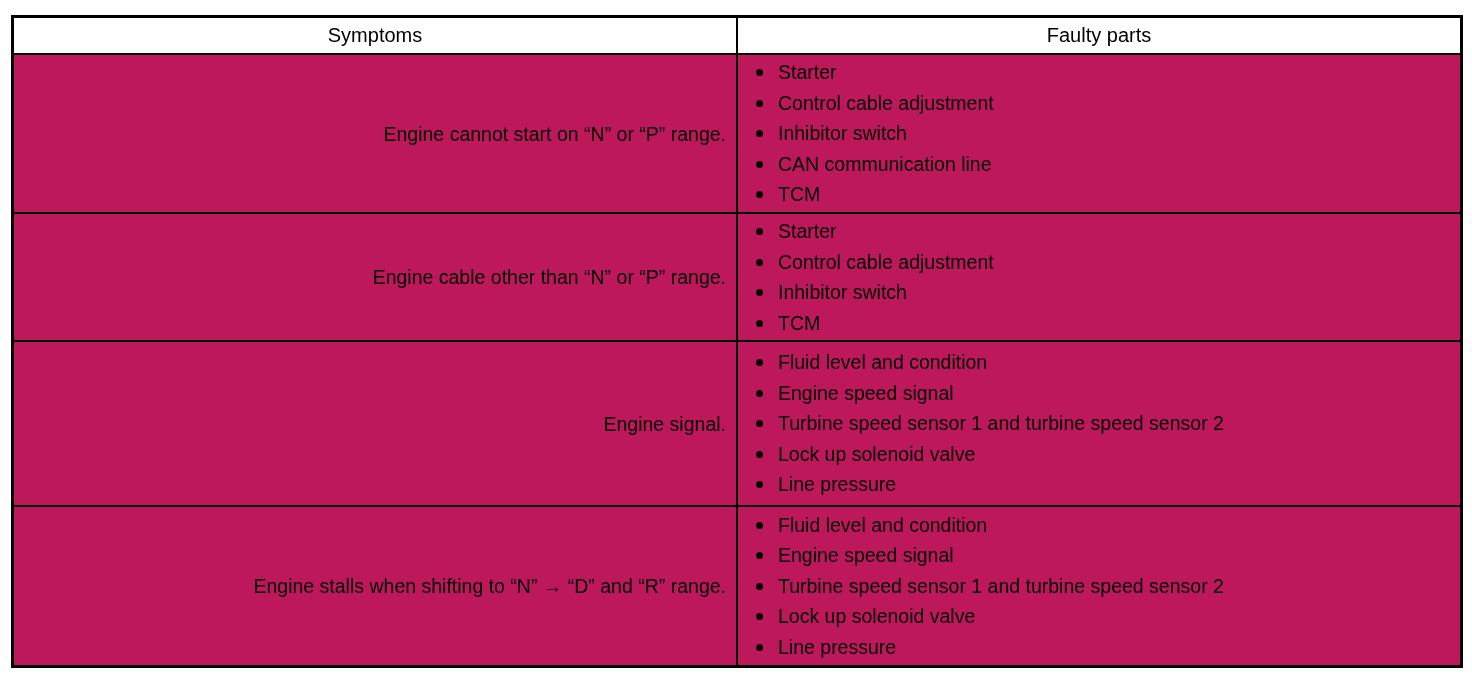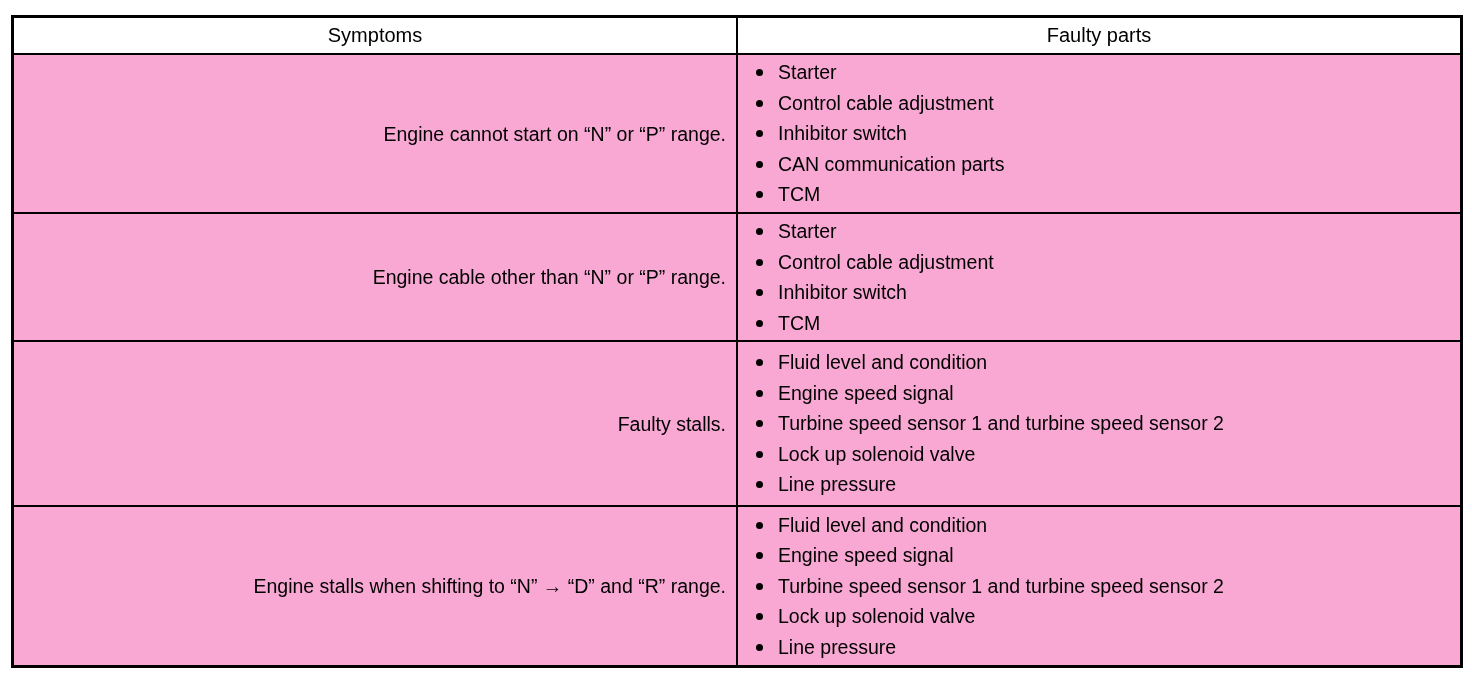--- a/index.html
+++ b/index.html
@@ -18,21 +18,21 @@
     height: 676px;
     background: #ffffff;
   }
   table.diag-table {
     position: absolute;
     left: 11px;
     top: 15px;
     width: 1444px;
     border-collapse: collapse;
     table-layout: fixed;
-    background: #f9a8d4;
+    background: #be185d;
   }
   table.diag-table, table.diag-table th, table.diag-table td {
     border: 2px solid #000000;
   }
   table.diag-table {
     border-width: 3px;
   }
   th.col-header {
     font-weight: normal;
     font-size: 20px;
@@ -95,38 +95,38 @@
       </tr>
     </thead>
     <tbody>
         <tr>
           <td class="symptom-cell">Engine cannot start on “N” or “P” range.</td>
           <td class="parts-cell">
             <ul class="parts-list">
               <li>Starter</li>
               <li>Control cable adjustment</li>
               <li>Inhibitor switch</li>
-              <li>CAN communication parts</li>
+              <li>CAN communication line</li>
               <li>TCM</li>
             </ul>
           </td>
         </tr>
         <tr>
           <td class="symptom-cell">Engine cable other than “N” or “P” range.</td>
           <td class="parts-cell">
             <ul class="parts-list">
               <li>Starter</li>
               <li>Control cable adjustment</li>
               <li>Inhibitor switch</li>
               <li>TCM</li>
             </ul>
           </td>
         </tr>
         <tr>
-          <td class="symptom-cell">Faulty stalls.</td>
+          <td class="symptom-cell">Engine signal.</td>
           <td class="parts-cell">
             <ul class="parts-list">
               <li>Fluid level and condition</li>
               <li>Engine speed signal</li>
               <li>Turbine speed sensor 1 and turbine speed sensor 2</li>
               <li>Lock up solenoid valve</li>
               <li>Line pressure</li>
             </ul>
           </td>
         </tr>

